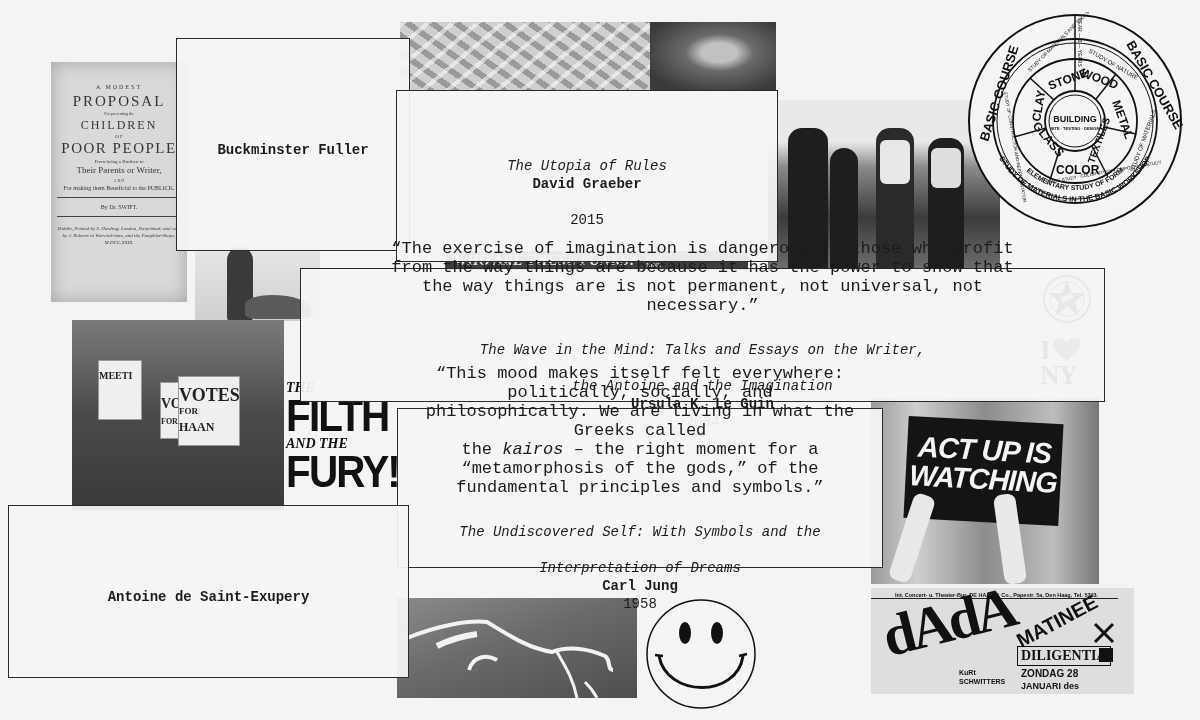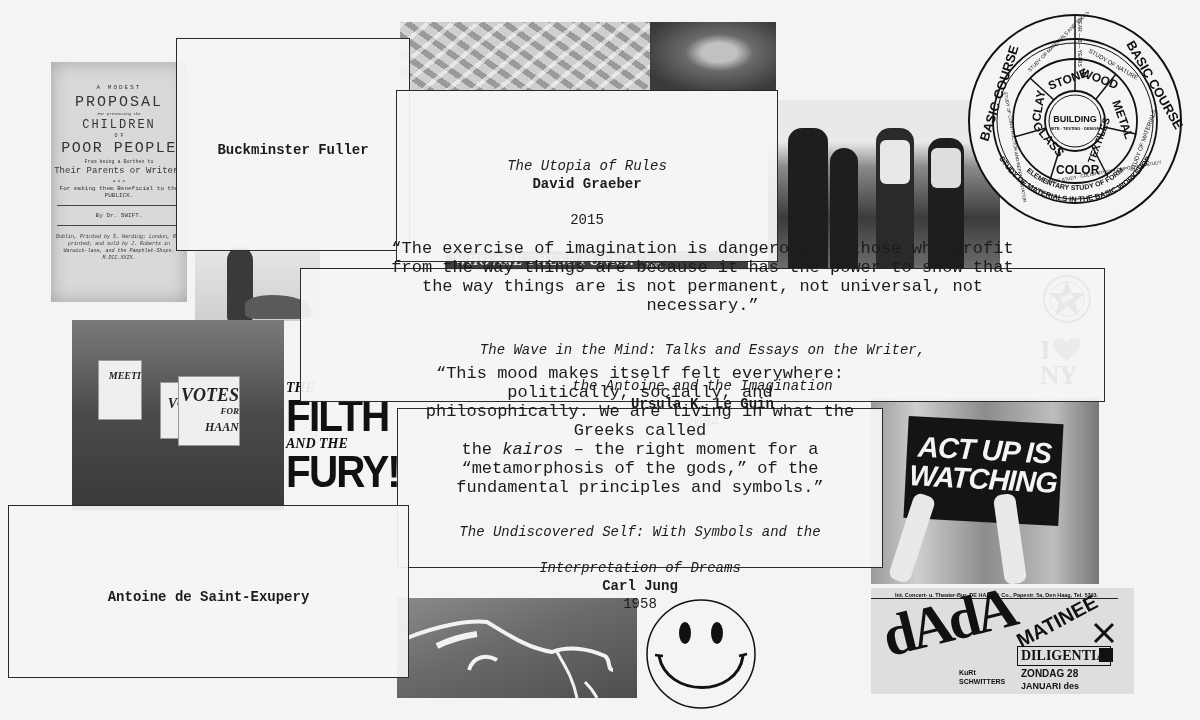--- a/index.html
+++ b/index.html
@@ -22,21 +22,21 @@
   }
   .qbox .quote { font-size: 17px; line-height: 19px; white-space: pre-line; }
   .qbox .cite { font-size: 14px; line-height: 18px; margin-top: 10px; white-space: pre-line; }
   .qbox .cite i { font-style: italic; }
   .qbox .cite b { font-weight: bold; }
   .qbox .author { font-size: 14px; font-weight: bold; margin-top: 10px; }
 
   
   .proposal {
     left: 51px; top: 62px; width: 136px; height: 240px; background: #d9d9d9;
-    font-family: Liberation Mono, monospace; text-align: center; color: #7f1d1d;
+    font-family: Liberation Serif, serif; text-align: center; color: #7f1d1d;
     box-shadow: inset 0 0 18px rgba(0,0,0,0.25);
   }
   .proposal .l1 { font-size: 6px; letter-spacing: 2px; margin-top: 22px; }
   .proposal .l2 { font-size: 15px; letter-spacing: 2px; margin-top: 3px; }
   .proposal .l3 { font-size: 4px; margin-top: 1px; }
   .proposal .l4 { font-size: 12px; letter-spacing: 2px; margin-top: 2px; }
   .proposal .l5 { font-size: 5px; margin-top: 1px; }
   .proposal .l6 { font-size: 15px; letter-spacing: 1.5px; margin-top: 1px; }
   .proposal .l7 { font-size: 5px; margin-top: 2px; }
   .proposal .l8 { font-size: 9px; margin-top: 1px; }
@@ -58,21 +58,21 @@
     background: radial-gradient(ellipse at 55% 45%, #c9c0b6 0 18%, #6a6a6a 35%, #3a3a3a 80%); }
   .panthers { left: 768px; top: 100px; width: 232px; height: 168px;
     background: linear-gradient(180deg, #e9e9e9 0 25%, #8a8a8a 40%, #3b3b3b 70%, #6d6d6d 100%); }
   .panthers .fig { position:absolute; bottom:0; background:#1e1e1e; border-radius: 14px 14px 0 0; }
   .dancer { left: 195px; top: 243px; width: 125px; height: 78px;
     background: linear-gradient(180deg,#e8e8e8 0,#cfcfcf 100%); }
   .dancer .body { position:absolute; left:32px; top:4px; width:26px; height:74px; background:#3a3a3a; border-radius:13px 13px 4px 4px; }
   .dancer .skirt { position:absolute; left:50px; top:52px; width:66px; height:24px; background:#5a5a5a; border-radius:40% 60% 20% 20%; }
   .suffrage { left: 72px; top: 320px; width: 212px; height: 190px;
     background: linear-gradient(180deg, #7a7a7a 0, #4a4a4a 50%, #3a3a3a 100%); }
-  .sign { position:absolute; background:#efefef; color:#222; font-family:"Liberation Serif",serif; font-weight:bold; text-align:right; border:1px solid #999;font-style:italic; }
+  .sign { position:absolute; background:#efefef; color:#222; font-family:"Liberation Serif",serif; font-weight:bold; text-align:left; border:1px solid #999; }
   .filth { left: 286px; top: 380px; width: 110px; height: 130px; background:#f4f4f4; font-family:"Liberation Sans",sans-serif; color:#111; }
   .filth .s { font-family:"Liberation Serif",serif; font-style:italic; font-weight:bold; font-size:14px; }
   .filth .b { font-weight:bold; font-size:44px; line-height:40px; letter-spacing:-2px; transform: scaleX(0.92); transform-origin:left; }
   .punks { left: 446px; top: 251px; width: 302px; height: 19px; background:#3d3d3d; color:#e6e6e6;
     font-family:"Liberation Serif",serif; font-style:italic; font-weight:bold; font-size:15px; line-height:19px; padding-left:8px; box-sizing:border-box; }
   .punks .pg { font-size:6px; font-style:normal; display:inline-block; line-height:7px; vertical-align:middle; margin-left:6px; }
   .bauhaus { left: 966px; top: 12px; width: 218px; height: 218px; }
   .star { left: 1042px; top: 274px; width: 50px; height: 50px; }
   .iny { left: 1040px; top: 338px; width: 56px; height: 50px; font-family:"Liberation Serif",serif; font-weight:bold; color:#111; }
   .actup { left: 871px; top: 398px; width: 228px; height: 186px;

